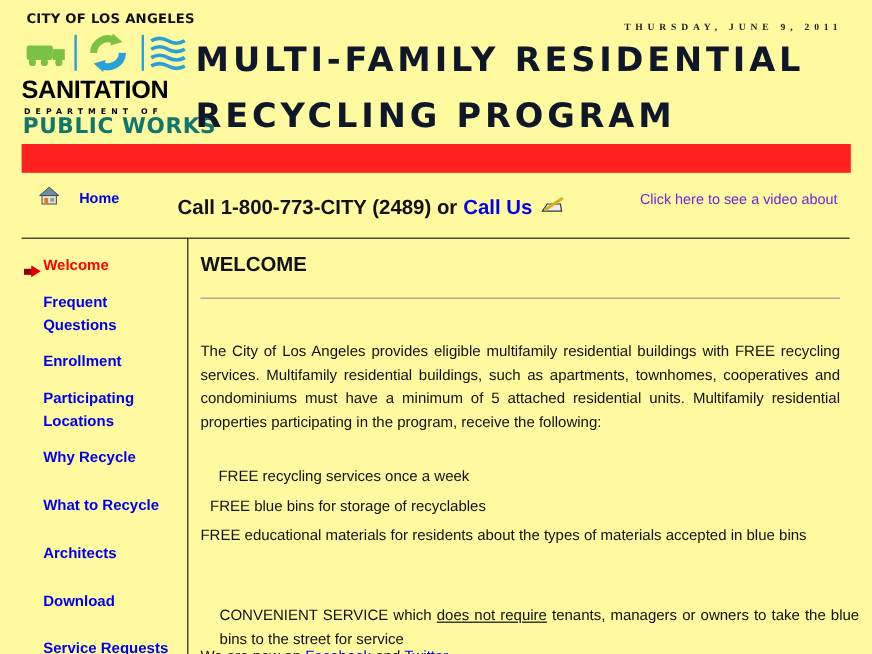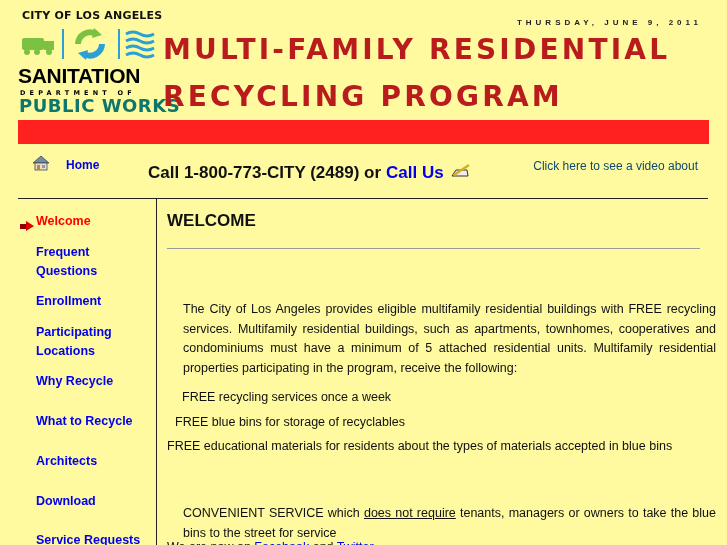--- a/index.html
+++ b/index.html
@@ -9,31 +9,31 @@
     font-family: "DejaVu Sans", sans-serif;
     position: relative;
   }
   .abs { position: absolute; }
   
   .logo-city { left: 22px; top: 9px; font-size: 11px; font-weight: bold; color: #111; letter-spacing: 0.2px; font-family: "DejaVu Sans", sans-serif; }
   .logo-icons { left: 22px; top: 26px; width: 135px; height: 36px; }
   .logo-sanit { left: 18px; top: 64px; font-size: 21px; font-weight: bold; color: #000; font-family: "Liberation Sans", sans-serif; letter-spacing: -0.3px; }
   .logo-dept { left: 20px; top: 89px; font-size: 6.5px; font-weight: bold; color: #000; letter-spacing: 4.2px; font-family: "DejaVu Sans", sans-serif; }
   .logo-pw { left: 19px; top: 95px; font-size: 18px; font-weight: bold; color: #0f766e; letter-spacing: 0.5px; font-family: "DejaVu Sans", sans-serif; }
-  .date { right: 25px; top: 18px; font-size: 8px; color: #222; letter-spacing: 4px; font-family: Liberation Sans, sans-serif; font-weight: bold; }
-  .title1, .title2 { left: 163px; font-size: 28px; font-weight: bold; color: #b91c1c; letter-spacing: 3.2px; font-family: "DejaVu Sans", sans-serif; }
+  .date { right: 25px; top: 18px; font-size: 8px; color: #222; letter-spacing: 4px; font-family: Liberation Serif, serif; font-weight: bold; }
+  .title1, .title2 { left: 163px; font-size: 28px; font-weight: bold; color: #0f172a; letter-spacing: 3.2px; font-family: "DejaVu Sans", sans-serif; }
   .title1 { top: 33px; }
   .title2 { top: 80px; }
   .redbar { left: 18px; top: 120px; width: 691px; height: 24px; background: #ff2020; }
   
   .home { left: 32px; top: 155px; display: flex; align-items: center; gap: 4px; }
   .home-label { color: #0000ee; font-weight: bold; font-size: 12px; font-family: "Liberation Sans", sans-serif; text-decoration: none; padding-left: 12px; }
   .call { left: 148px; top: 163px; font-size: 17px; font-weight: bold; color: #111; font-family: "Liberation Sans", sans-serif; display: flex; align-items: flex-start; gap: 5px; }
   .call .email { color: #0000ee; }
-  .video { right: 29px; top: 158px; text-align: right; font-size: 12px; line-height: 17px; color: #0c4a6e; font-family: "Liberation Sans", sans-serif; }
+  .video { right: 29px; top: 158px; text-align: right; font-size: 12px; line-height: 17px; color: #6d28d9; font-family: "Liberation Sans", sans-serif; }
   .hline { left: 18px; top: 198px; width: 690px; height: 1px; background: #222; }
   .vline { left: 156px; top: 198px; width: 1px; height: 347px; background: #222; }
   
   .nav { left: 20px; top: 212px; width: 134px; }
   .nav-item { position: absolute; left: 16px; font-size: 12.5px; font-weight: bold; color: #0000ee; line-height: 19px; font-family: "Liberation Sans", sans-serif; cursor: pointer; white-space: nowrap; }
   .nav-item.active { color: #ff0000; left: 16px; }
   .arrow { position: absolute; left: 0; top: 4px; }
   
   .content { left: 167px; top: 200px; width: 533px; font-family: "Liberation Sans", sans-serif; color: #111; }
   .welcome { position: absolute; top: 11px; left: 0; font-size: 17px; font-weight: bold; color: #111; }
@@ -128,21 +128,21 @@
   <a class="nav-item" style="top:160px">Why Recycle</a>
   <a class="nav-item" style="top:200px">What to Recycle</a>
   <a class="nav-item" style="top:240px">Architects</a>
   <a class="nav-item" style="top:280px">Download</a>
   <a class="nav-item" style="top:319px">Service Requests</a>
 </nav>
 
 <main class="abs content">
   <h1 class="welcome" style="margin:0">WELCOME</h1>
   <div class="cline"></div>
-  <p class="para" style="top:84px;margin:16px">The City of Los Angeles provides eligible multifamily residential buildings with FREE recycling services.  Multifamily residential buildings, such as apartments,  townhomes, cooperatives and condominiums must have a minimum of 5 attached residential units. Multifamily residential properties participating in the program, receive the following:</p>
+  <p class="para" style="top:84px;margin:0">The City of Los Angeles provides eligible multifamily residential buildings with FREE recycling services.  Multifamily residential buildings, such as apartments,  townhomes, cooperatives and condominiums must have a minimum of 5 attached residential units. Multifamily residential properties participating in the program, receive the following:</p>
   <p class="para" style="top:173px;margin:15px">FREE recycling services once a week</p>
   <p class="para" style="top:205px;margin:8px">FREE blue bins for storage of recyclables</p>
   <p class="para" style="top:237px;margin:0">FREE educational materials for residents about the types of materials accepted in blue bins</p>
   <p class="para" style="top:288px;margin:16px">
     <span>CONVENIENT SERVICE which </span><u>does not require</u><span> tenants, managers or owners to take the blue bins to the street for service</span>
   </p>
   <p class="para" style="top:338px;margin:0">
     <span>We are now on </span><a class="link">Facebook</a><span> and </span><a class="link">Twitter</a>
   </p>
 </main>

